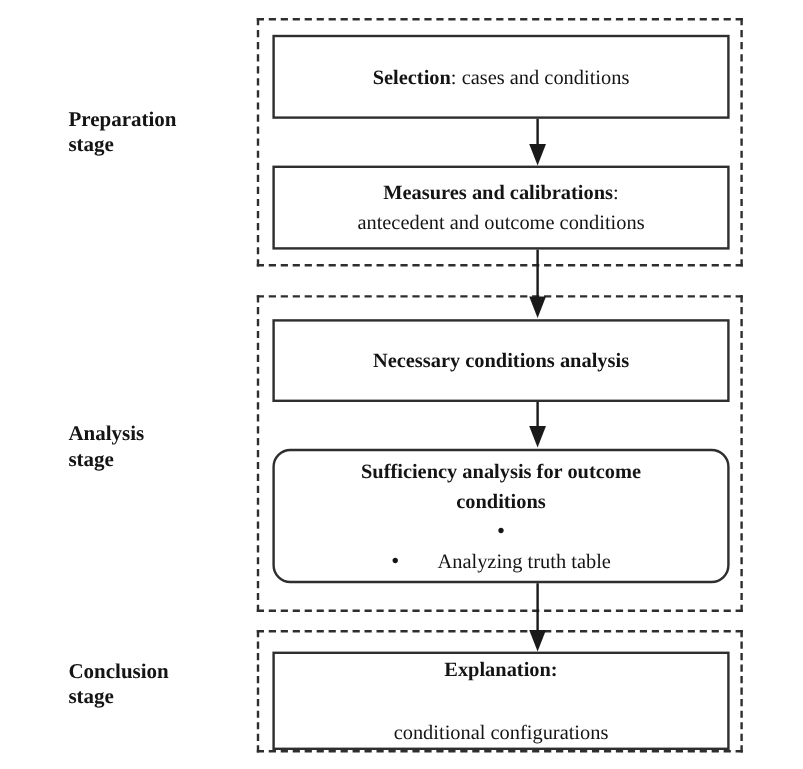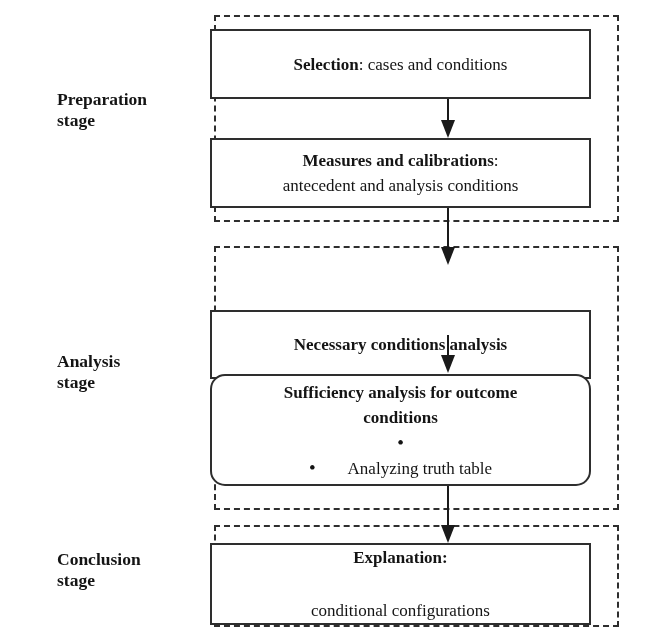--- a/index.html
+++ b/index.html
@@ -35,35 +35,35 @@
     border: 2px dashed #2e2e2e;
     background: transparent;
   }
   #dash-preparation { top: 15px;  height: 207px; }
   #dash-analysis    { top: 246px; height: 264px; }
   #dash-conclusion  { top: 525px; height: 102px; }
 
   
   .box {
     position: absolute;
-    left: 210px;
+    left: 227px;
     width: 381px;
     border: 2px solid #2e2e2e;
     background: #ffffff;
     display: flex;
     flex-direction: column;
     align-items: center;
     justify-content: center;
     text-align: center;
     font-size: 17px;
     line-height: 25px;
   }
   #box-selection   { top: 29px;  height: 70px; }
   #box-measures    { top: 138px; height: 70px; }
-  #box-necessary   { top: 266px; height: 69px; margin-top: 44px; }
+  #box-necessary   { top: 266px; height: 69px; }
   #box-sufficiency { top: 374px; height: 112px; border-radius: 15px; }
   #box-explanation { top: 543px; height: 82px; justify-content: space-between; }
 
   .b { font-weight: bold; }
   .pre { white-space: pre-line; }
 
   .bullet-row {
     display: flex;
     align-items: baseline;
     justify-content: center;
@@ -108,21 +108,21 @@
   <div class="dashed" id="dash-preparation"></div>
   <div class="dashed" id="dash-analysis"></div>
   <div class="dashed" id="dash-conclusion"></div>
 
   <div class="box" id="box-selection">
     <div><span class="b">Selection</span><span>: cases and conditions</span></div>
   </div>
 
   <div class="box" id="box-measures">
     <div><span class="b">Measures and calibrations</span><span>:</span></div>
-    <div>antecedent and analysis conditions</div>
+    <div>antecedent and outcome conditions</div>
   </div>
 
   <div class="box" id="box-necessary">
     <div class="b">Necessary conditions analysis</div>
   </div>
 
   <div class="box" id="box-sufficiency">
     <div class="b pre">Sufficiency analysis for outcome
 conditions</div>
     <div class="bullet-row">

